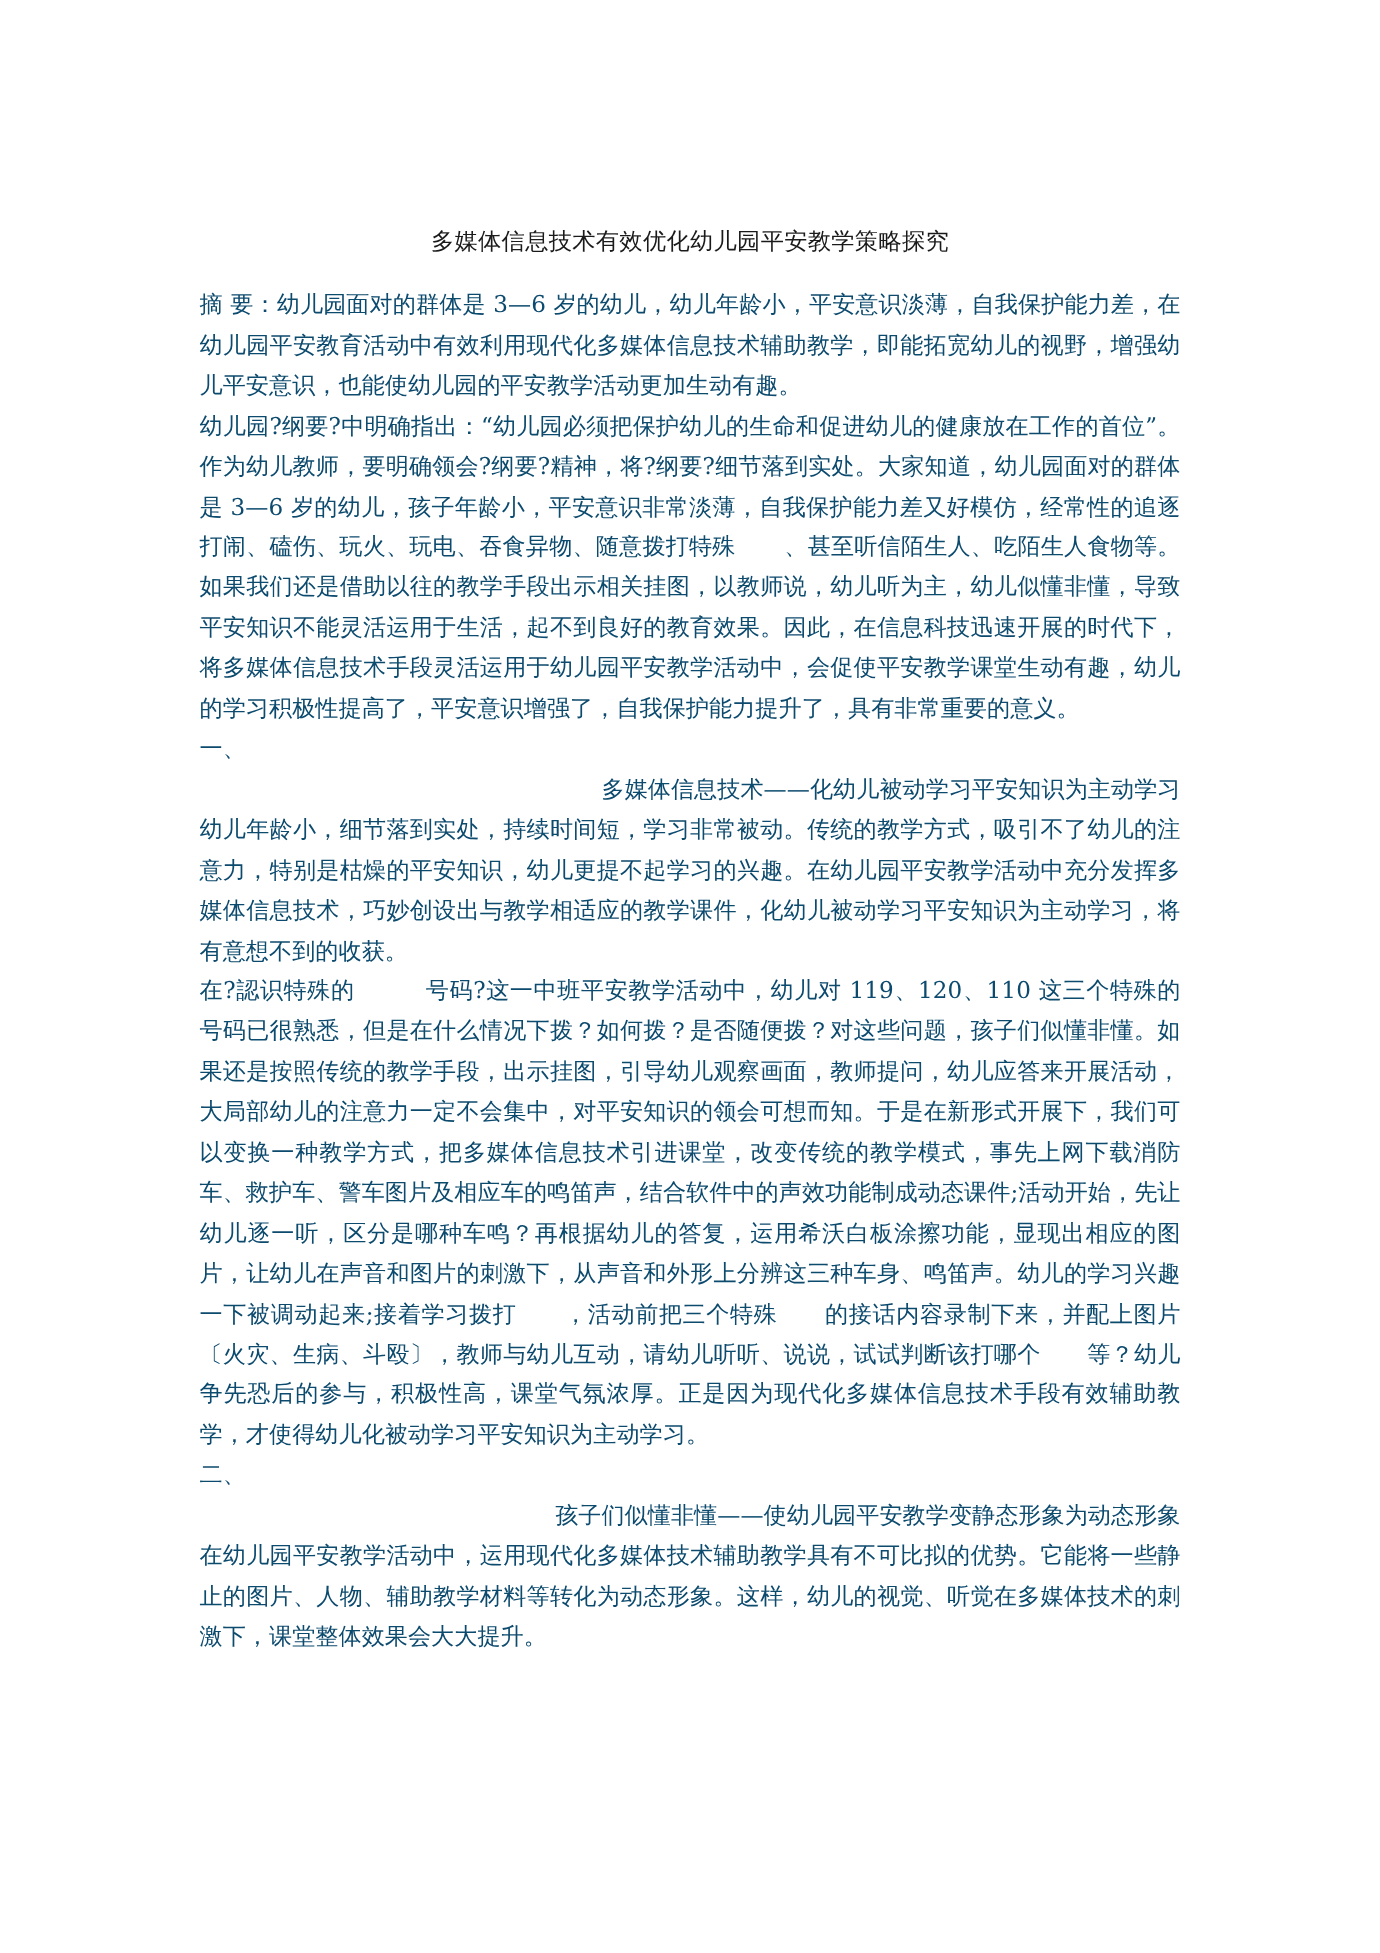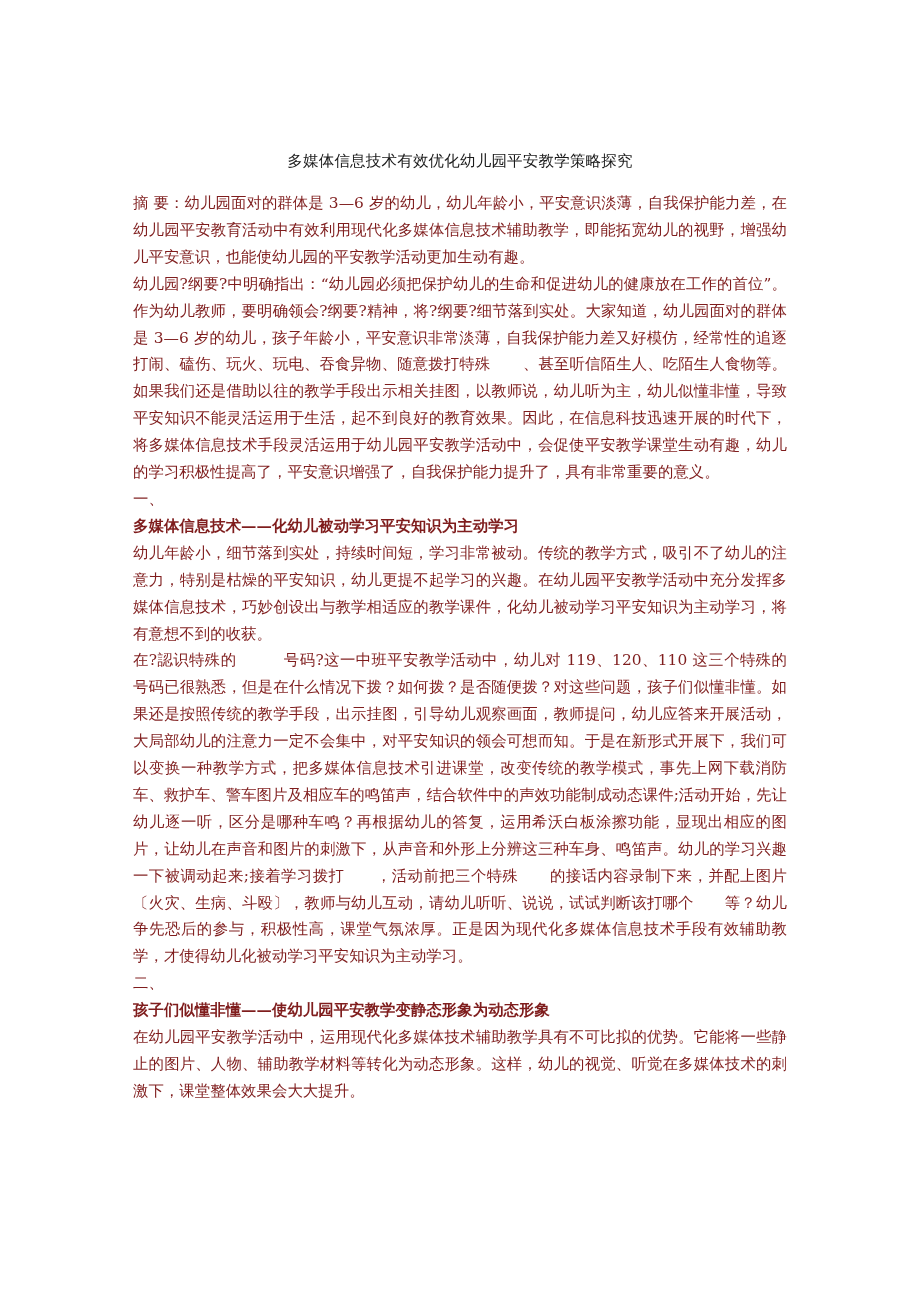--- a/index.html
+++ b/index.html
@@ -37,29 +37,28 @@
     font-weight: normal;
     color: #1a1a1a;
   }
   .para {
     font-size: 15.4px;
     line-height: 26.9px;
     margin: 0;
     text-align: justify;
     text-justify: inter-ideograph;
     letter-spacing: 0.05px;
-    color: #7f1d1d;
+    color: #0c4a6e;
     word-break: break-all;
   }
   .para.heading-num {
     text-align: left;
   }
   .para.heading-text {
-    text-align: left;
-    font-weight: bold;
+    text-align: right;
   }
   .gap-s { display: inline-block; width: 2.1em; }
 </style>
 </head>
 <body>
 
 <div id="page">
 
   <div id="doc-body">
 

